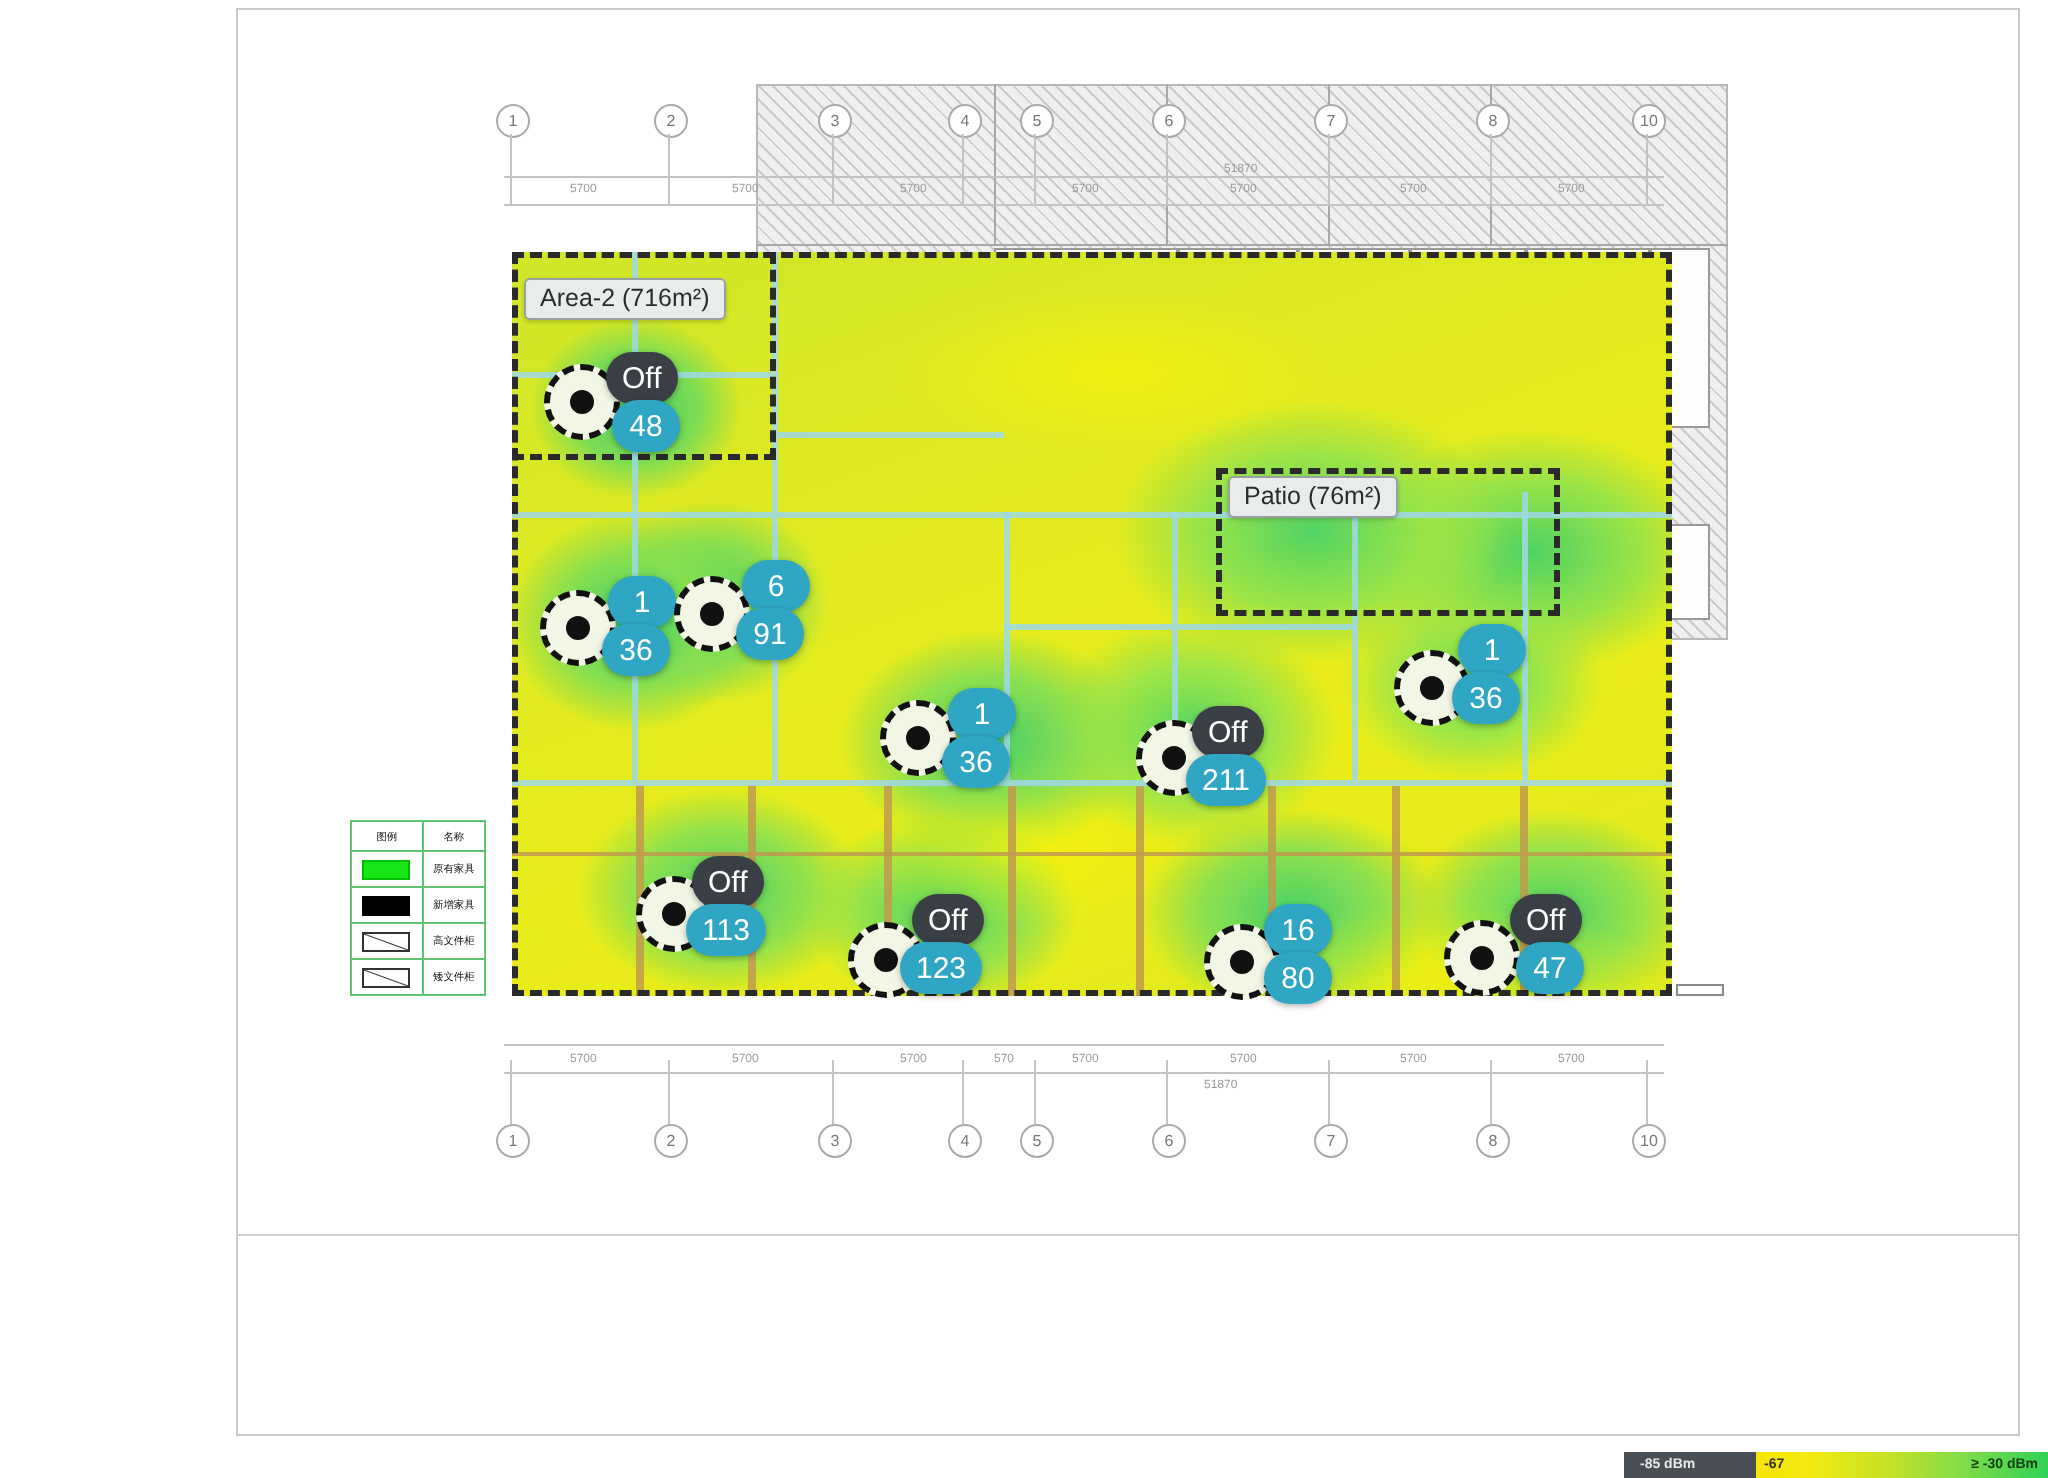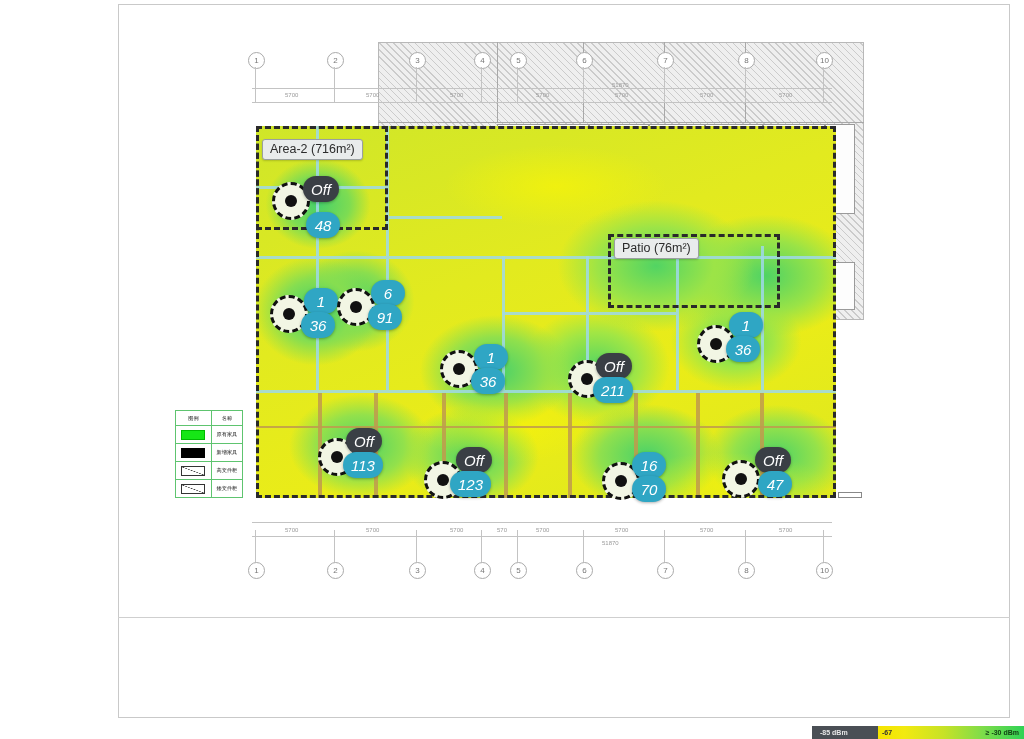--- a/index.html
+++ b/index.html
@@ -105,21 +105,21 @@
     background:#f2f6e4;box-sizing:border-box;
   }
   .ap-dot{
     position:absolute;left:13px;top:13px;width:12px;height:12px;
     border-radius:50%;background:#111;
   }
   .badge{
     position:absolute;border-radius:13px;height:26px;min-width:34px;
     display:flex;align-items:center;justify-content:center;
     font-size:15px;color:#fff;padding:0 8px;box-sizing:border-box;
-    box-shadow:0 1px 3px rgba(0,0,0,.30);white-space:nowrap;font-style:italic;
+    box-shadow:0 1px 3px rgba(0,0,0,.30);white-space:nowrap;
   }
   .badge.off{background:#3a3f45;}
   .badge.num{background:#2fa6c4;}
 
   
   .gridbubble{
     position:absolute;width:15px;height:15px;border-radius:50%;
     border:1px solid #aaa;background:#fff;color:#777;
     font-size:8px;display:flex;align-items:center;justify-content:center;
   }
@@ -252,21 +252,21 @@
       <div class="arealabel" style="left: 262px; top: 139px;">Area-2 (716m²)</div>
       <div class="arealabel" style="left: 614px; top: 238px;">Patio (76m²)</div>
     </div>
 
   <div id="ap-layer">
       <div class="ap" style="left: 272px; top: 182px;">
         <div class="ap-ring"></div>
         <div class="ap-dot"></div>
       </div>
       <div class="badge off" style="left: 303px; top: 176px;">Off</div>
-      <div class="badge num" style="left: 306px; top: 200px; margin-top: 12px;">48</div>
+      <div class="badge num" style="left: 306px; top: 200px;">48</div>
       <div class="ap" style="left: 270px; top: 295px;">
         <div class="ap-ring"></div>
         <div class="ap-dot"></div>
       </div>
       <div class="badge num" style="left: 304px; top: 288px;">1</div>
       <div class="badge num" style="left: 301px; top: 312px;">36</div>
       <div class="ap" style="left: 337px; top: 288px;">
         <div class="ap-ring"></div>
         <div class="ap-dot"></div>
       </div>
@@ -300,21 +300,21 @@
         <div class="ap-ring"></div>
         <div class="ap-dot"></div>
       </div>
       <div class="badge off" style="left: 456px; top: 447px;">Off</div>
       <div class="badge num" style="left: 450px; top: 471px;">123</div>
       <div class="ap" style="left: 602px; top: 462px;">
         <div class="ap-ring"></div>
         <div class="ap-dot"></div>
       </div>
       <div class="badge num" style="left: 632px; top: 452px;">16</div>
-      <div class="badge num" style="left: 632px; top: 476px;">70</div>
+      <div class="badge num" style="left: 632px; top: 476px;">80</div>
       <div class="ap" style="left: 722px; top: 460px;">
         <div class="ap-ring"></div>
         <div class="ap-dot"></div>
       </div>
       <div class="badge off" style="left: 755px; top: 447px;">Off</div>
       <div class="badge num" style="left: 758px; top: 471px;">47</div>
     </div>
 
   <div id="grid-layer">
       <div class="gridbubble" style="left: 248px; top: 52px;">1</div>

